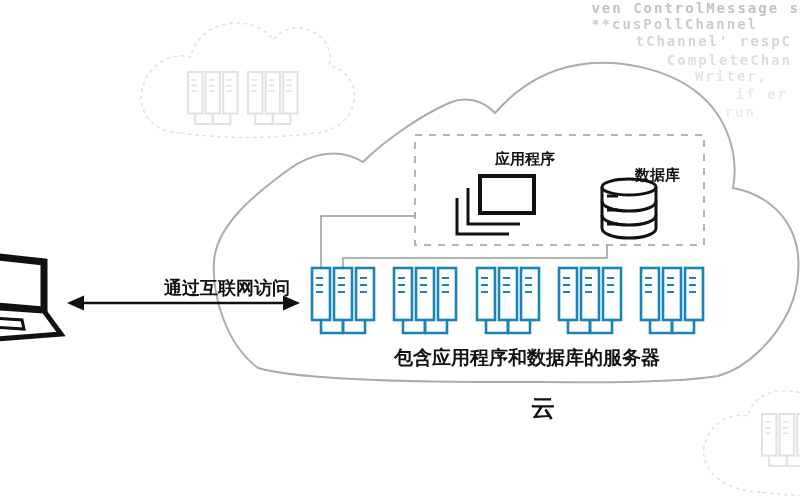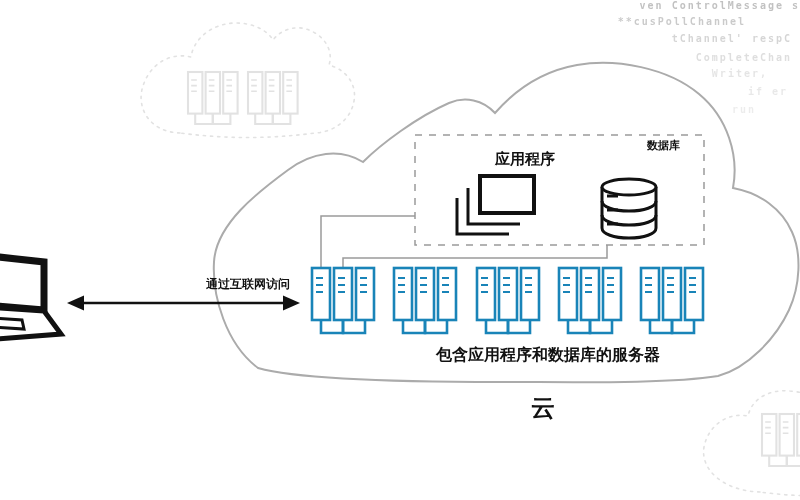--- a/index.html
+++ b/index.html
@@ -11,48 +11,48 @@
   }
   html,body{margin:0;padding:0;background:#fff;}
   #stage{
     position:relative;width:800px;height:500px;background:#fff;overflow:hidden;
     font-family:"DejaVu Sans","Liberation Sans",sans-serif;color:var(--ink);
   }
   
   .code-line{
     position:absolute;white-space:pre;text-align:left;
     font-family:"DejaVu Sans Mono","Liberation Mono",monospace;
-    font-weight:bold;font-size:10px;letter-spacing:2px;color:#777;
+    font-weight:bold;font-size:14px;letter-spacing:2px;color:#777;
   }
   
   #diagram{position:absolute;left:0;top:0;z-index:2;}
   .cloud-line{fill:#ffffff;stroke:var(--cloud-outline);stroke-width:2;}
   .dotted-cloud{fill:#ffffff;stroke:var(--faint);stroke-width:1.6;
     stroke-dasharray:2.2 5;stroke-linecap:round;}
   .dashed-box{fill:none;stroke:var(--connector);stroke-width:1.5;stroke-dasharray:7 7;}
   .connector{fill:none;stroke:var(--connector);stroke-width:1.5;}
   .ink-line{fill:none;stroke:#111;stroke-width:3;}
   .srv-main{color:var(--server-accent);}
   .srv-faint{color:var(--faint);}
   
   .label{position:absolute;z-index:3;text-align:right;font-weight:bold;color:var(--ink);}
-  .lbl-arrow{left:75px;top:276px;width:215px;font-size:12px;}
+  .lbl-arrow{left:75px;top:276px;width:215px;font-size:18px;}
   .lbl-app{left:445px;top:150px;width:110px;font-size:15px;}
-  .lbl-db{left:580px;top:138px;width:100px;font-size:11px;}
-  .lbl-caption{left:355px;top:345px;width:305px;font-size:16px;}
+  .lbl-db{left:580px;top:166px;width:100px;font-size:15px;}
+  .lbl-caption{left:355px;top:345px;width:305px;font-size:19px;}
   .lbl-cloud{left:485px;top:392px;width:70px;font-size:24px;}
 </style>
 </head>
 <body>
 
 <div id="stage">
 
   <div>
     <div class="code-line" style="top:0px;right:0px;opacity:.45">ven ControlMessage s</div>
-    <div class="code-line" style="top:16px;right:54px;opacity:.38">**cusPollChannel</div>
+    <div class="code-line" style="top:16px;right:42px;opacity:.38">**cusPollChannel</div>
     <div class="code-line" style="top:33px;right:8px;opacity:.30">tChannel' respC</div>
     <div class="code-line" style="top:52px;right:8px;opacity:.24">CompleteChan</div>
     <div class="code-line" style="top:68px;right:32px;opacity:.19">Writer,</div>
     <div class="code-line" style="top:86px;right:12px;opacity:.16">if er</div>
     <div class="code-line" style="top:104px;right:44px;opacity:.13">run</div>
   </div>
 
   <svg id="diagram" width="800" height="500" viewBox="0 0 800 500">
     <defs>
       <g id="server-group" fill="none" stroke="currentColor">

